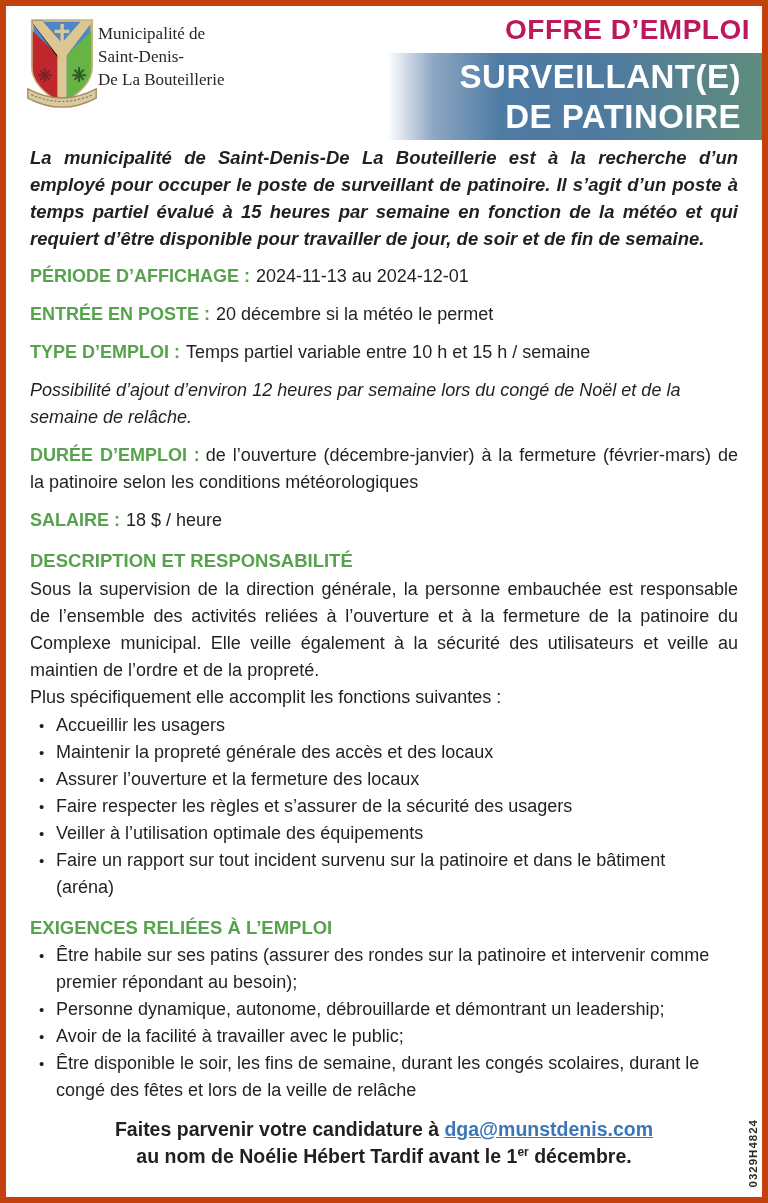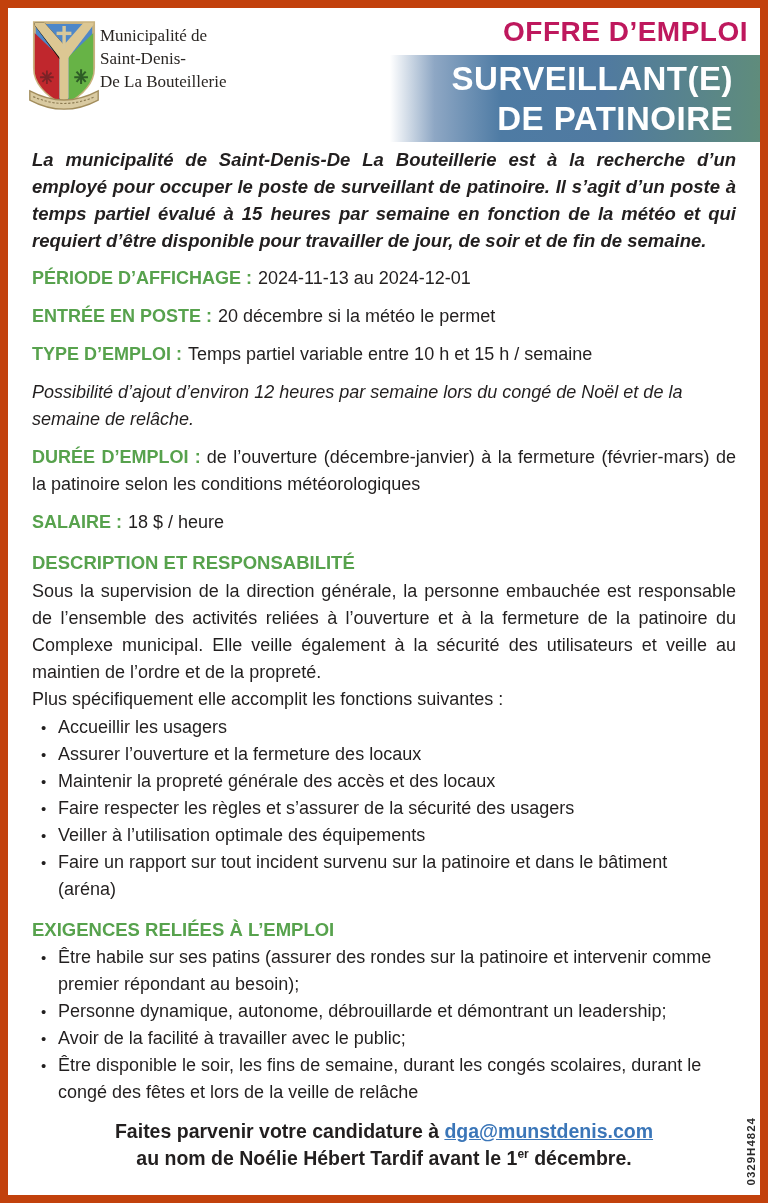--- a/index.html
+++ b/index.html
@@ -1,21 +1,21 @@
 <!DOCTYPE html>
 <html lang="fr"><head>
 <meta charset="utf-8">
 <style>
   html,body{margin:0;padding:0;background:#e8e8e8;}
   .page{
     position:relative;
     width:768px;height:1203px;
     box-sizing:border-box;
     background:#ffffff;
-    border:8px solid #c2410c;
+    border:6px solid #c2410c;
     overflow:hidden;
     font-family:"Liberation Sans", sans-serif;
     color:#221f1f;
   }
   
   .header{position:relative;height:132px;}
   .logo{position:absolute;left:20px;top:10px;width:72px;height:98px;}
   .org{
     position:absolute;left:92px;top:16px;
     font-family:"Liberation Serif", serif;
@@ -23,21 +23,21 @@
   }
   .kicker{
     position:absolute;right:12px;top:8px;
     font-size:28px;font-weight:800;color:#be185d;
     letter-spacing:.5px;
   }
   .band{
     position:absolute;right:0;top:47px;left:382px;height:87px;
     background:linear-gradient(90deg,#ffffff 0%,#8ea7c4 12%,#4e7ba4 30%,#507aa0 58%,#5f8c7c 100%);
     display:flex;flex-direction:column;justify-content:center;
-    text-align:right;padding-right:27px;box-sizing:border-box;
+    text-align:right;padding-right:21px;box-sizing:border-box;
   }
   .band-line{
     color:#ffffff;font-size:33px;font-weight:800;line-height:40px;
     letter-spacing:.5px;
   }
   
   .content{padding:6px 24px 0 24px;font-size:18px;line-height:27px;}
   .intro{
     font-weight:700;font-style:italic;text-align:justify;
     margin:0 0 0 0;font-size:18.5px;
@@ -164,23 +164,23 @@
     </p>
 
     <p class="green section-heading">DESCRIPTION ET RESPONSABILITÉ</p>
     <p class="body-para">Sous la supervision de la direction générale, la personne embauchée est responsable de l’ensemble des activités reliées à l’ouverture et à la fermeture de la patinoire du Complexe municipal. Elle veille également à la sécurité des utilisateurs et veille au maintien de l’ordre et de la propreté.</p>
     <p class="list-intro">Plus spécifiquement elle accomplit les fonctions suivantes :</p>
 
     <ul class="bullets">
 
         <li>Accueillir les usagers</li>
 
+        <li>Maintenir la propreté générale des accès et des locaux</li>
+
         <li>Assurer l’ouverture et la fermeture des locaux</li>
-
-        <li>Maintenir la propreté générale des accès et des locaux</li>
 
         <li>Faire respecter les règles et s’assurer de la sécurité des usagers</li>
 
         <li>Veiller à l’utilisation optimale des équipements</li>
 
         <li>Faire un rapport sur tout incident survenu sur la patinoire et dans le bâtiment (aréna)</li>
       </ul>
 
     <p class="green section-heading">EXIGENCES RELIÉES À L’EMPLOI</p>
 

